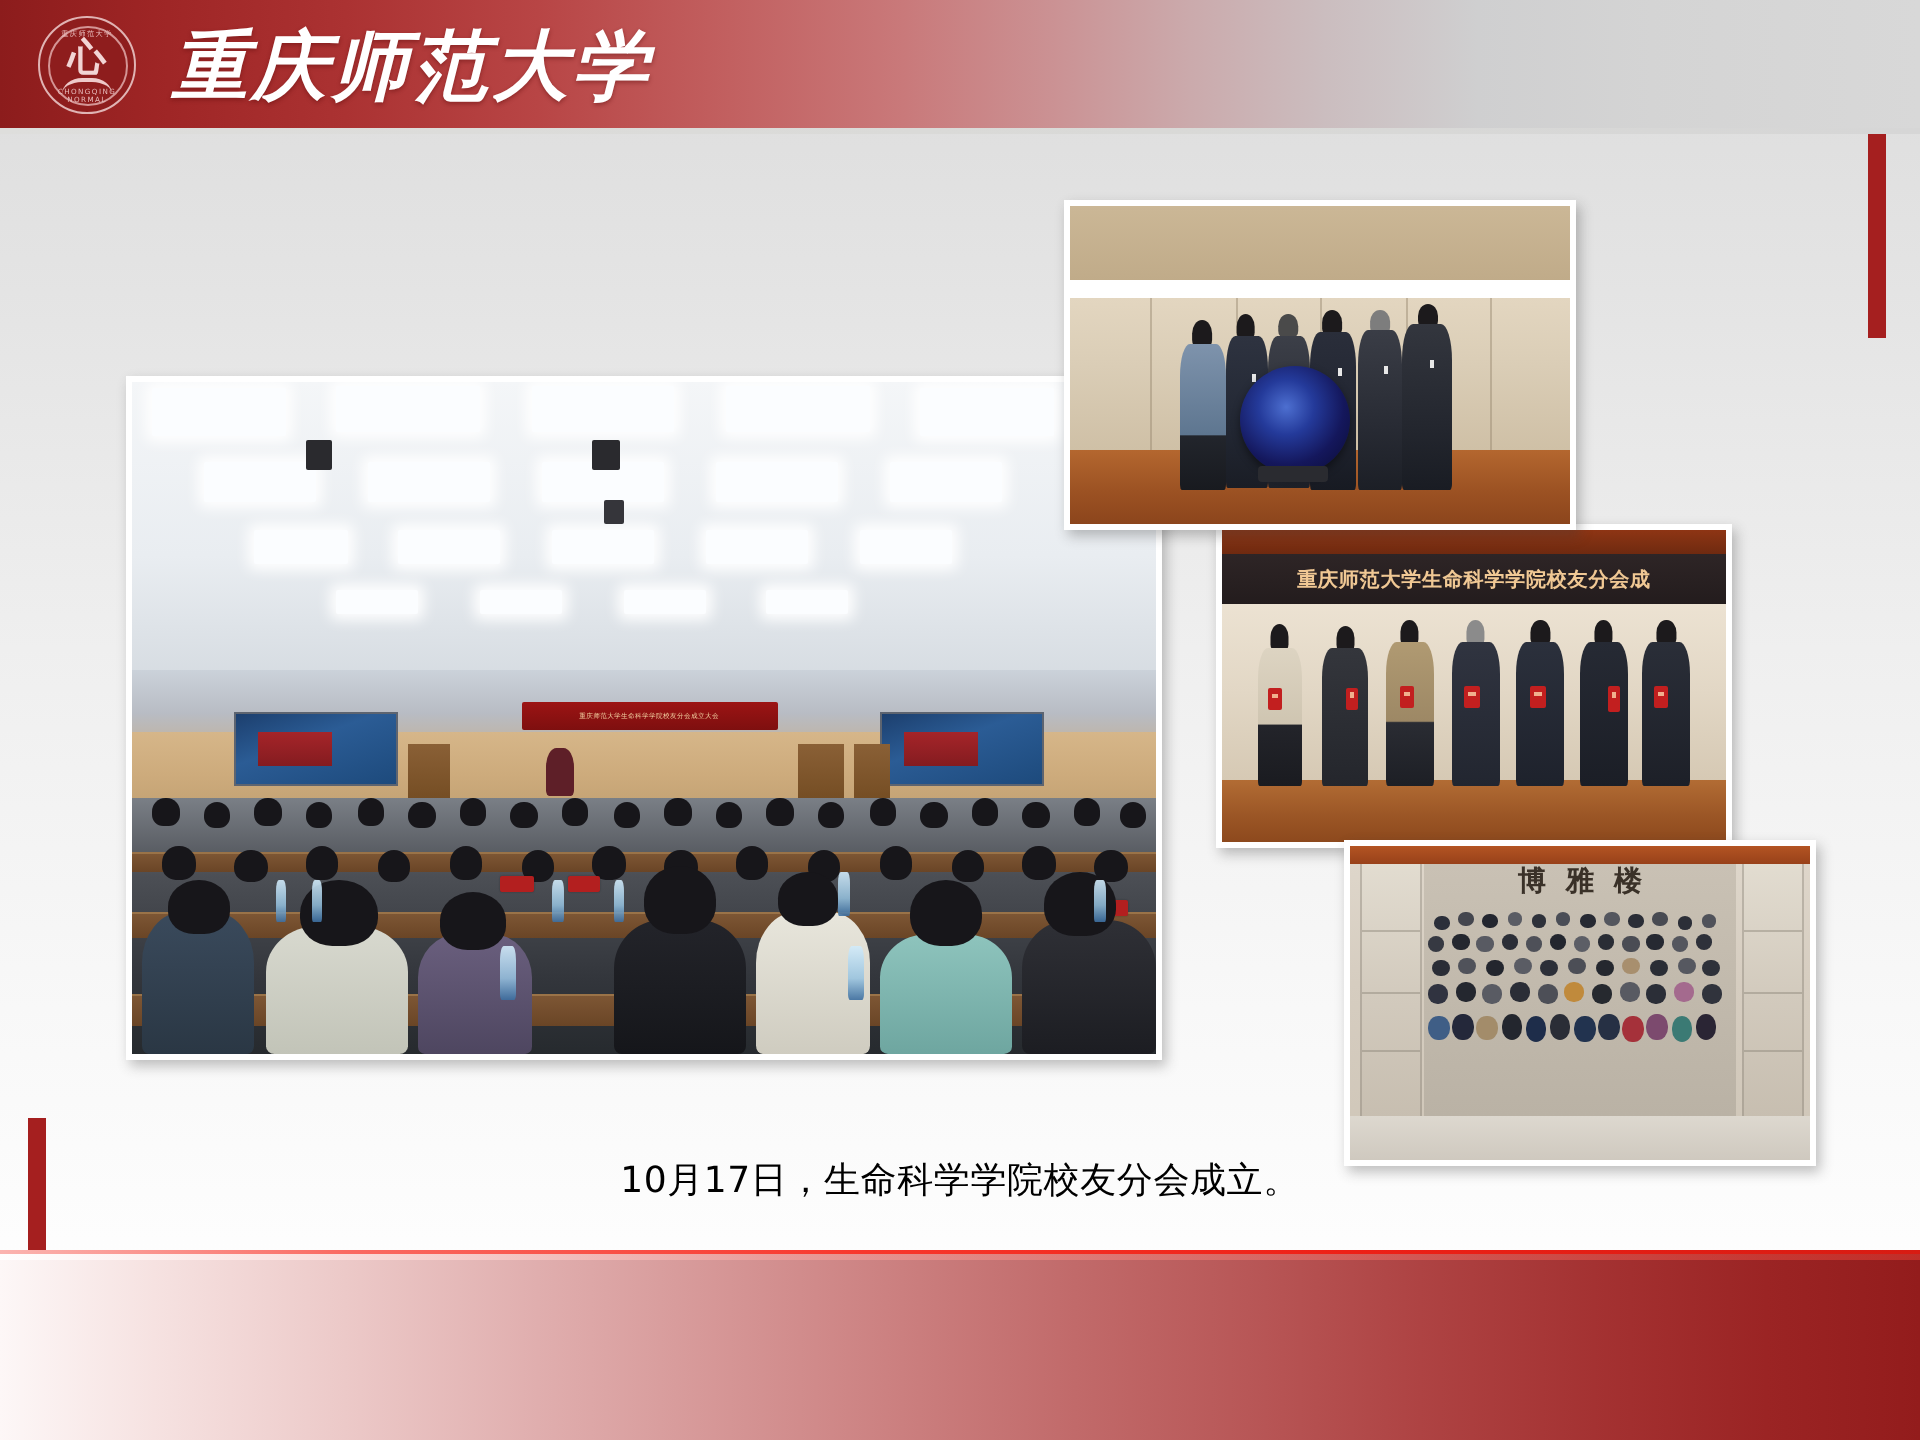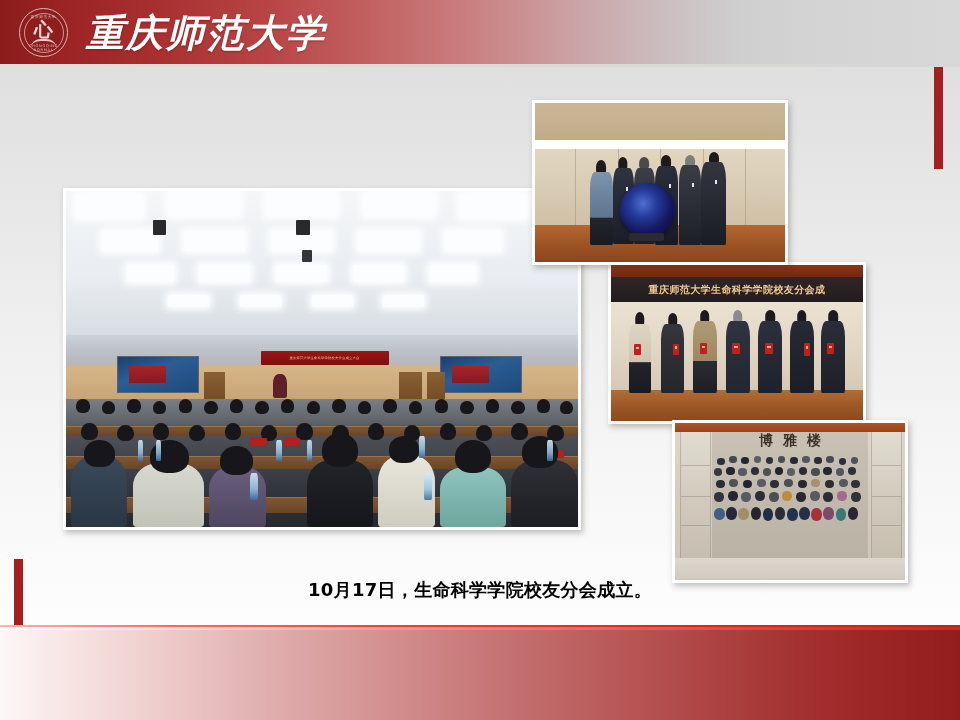--- a/index.html
+++ b/index.html
@@ -414,21 +414,21 @@
   }
 
   
   .caption {
     position: absolute;
     left: 0; top: 578px;
     width: 960px;
     text-align: center;
     font-family: "DejaVu Sans", "Liberation Sans", sans-serif;
     font-size: 18px;
-    font-weight: bold;
+    font-weight: normal;
     color: #000000;
     z-index: 8;
     letter-spacing: 0.3px;
   }
 
   
   .footer-hairline {
     position: absolute;
     left: 0; top: 625px; width: 960px; height: 2px;
     background: linear-gradient(90deg, #fbb4b0 0%, #fa6a62 18%, #f8372c 45%, #ee2016 70%, #d81b12 100%);

